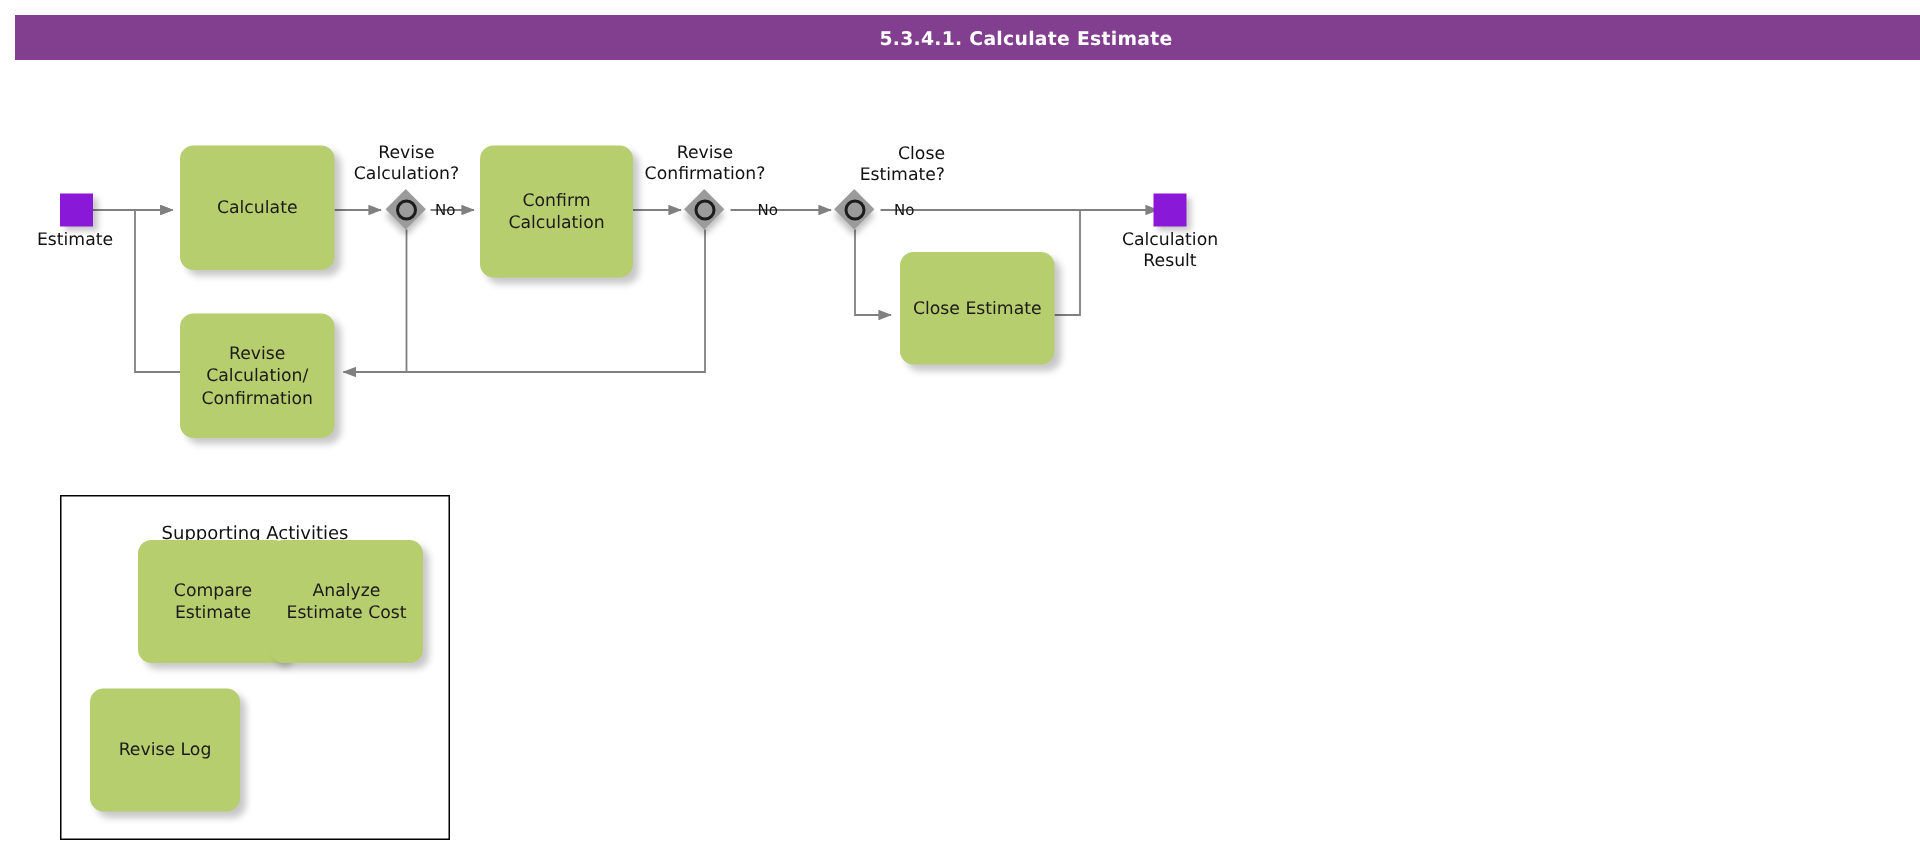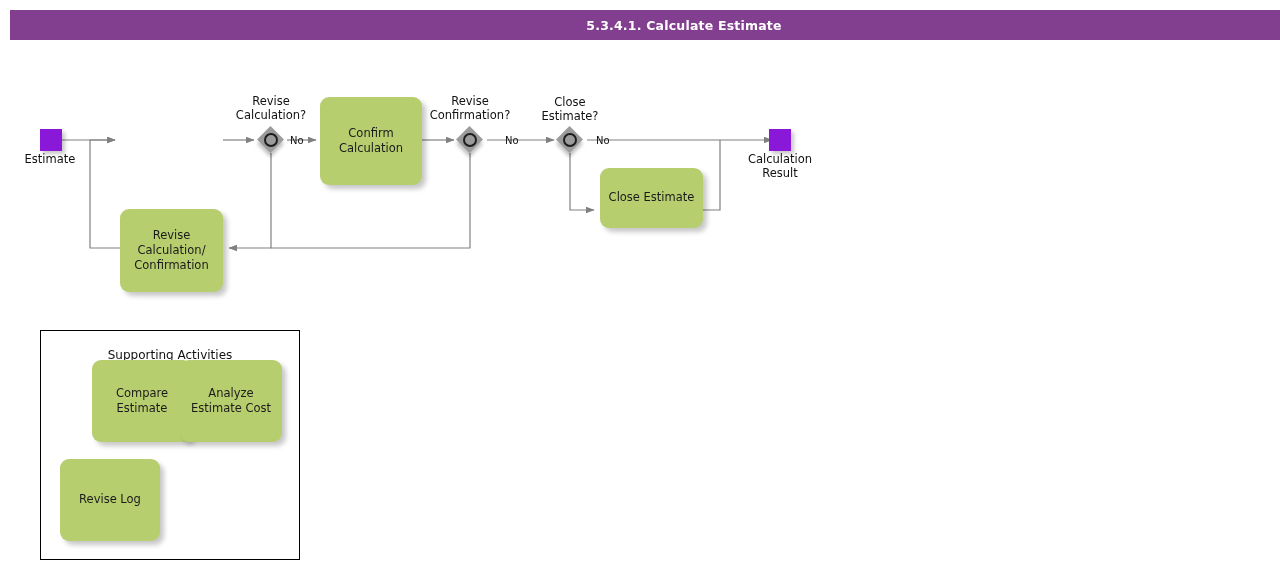--- a/index.html
+++ b/index.html
@@ -186,20 +186,23 @@
 
       <path d="M470,153 L470,248 L271,248"></path>
 
       <path d="M120,248 L90,248 L90,140 L115,140" marker-end="url(#arrow)"></path>
     </g>
   </svg>
 
   <div class="event" style="left:40px; top:129px;"></div>
   <div class="event-label" style="left:0px; top:153px; width:100px;">Estimate</div>
 
+  <div class="task" style="left:120px; top:97px; width:103px; height:83px;">
+    <span>Calculate</span>
+  </div>
 
   <div class="task" style="left:120px; top:209px; width:103px; height:83px;">
     <span>Revise
 Calculation/
 Confirmation</span>
   </div>
 
   <div class="gateway" style="left:258px; top:127px;">
     <div class="diamond"></div>
     <div class="ring"></div>
@@ -218,25 +221,25 @@
     <div class="ring"></div>
   </div>
   <div class="gateway-label" style="left:410px; top:95px; width:120px;">Revise
 Confirmation?</div>
   <div class="flow-label" style="left:505px; top:123px;">No</div>
 
   <div class="gateway" style="left:557px; top:127px;">
     <div class="diamond"></div>
     <div class="ring"></div>
   </div>
-  <div class="gateway-label" style="left:510px; top:96px; width:120px;">Close
+  <div class="gateway-label" style="left:510px; top:96px; width:120px;text-align:right;">Close
 Estimate?</div>
   <div class="flow-label" style="left:596px; top:123px;">No</div>
 
-  <div class="task" style="left:600px; top:168px; width:103px; height:60px;">
+  <div class="task" style="left:600px; top:168px; width:103px; height:75px;">
     <span>Close Estimate</span>
   </div>
 
   <div class="event" style="left:769px; top:129px;"></div>
   <div class="event-label" style="left:730px; top:153px; width:100px;">Calculation
 Result</div>
 
   <div id="support-group"></div>
   <div id="support-title">Supporting Activities</div>
 

